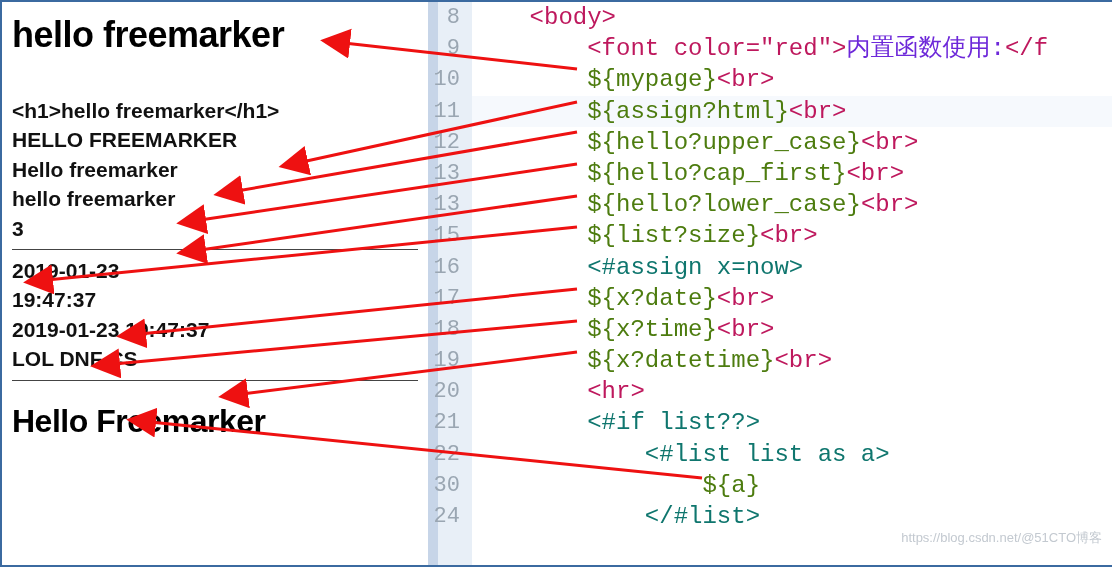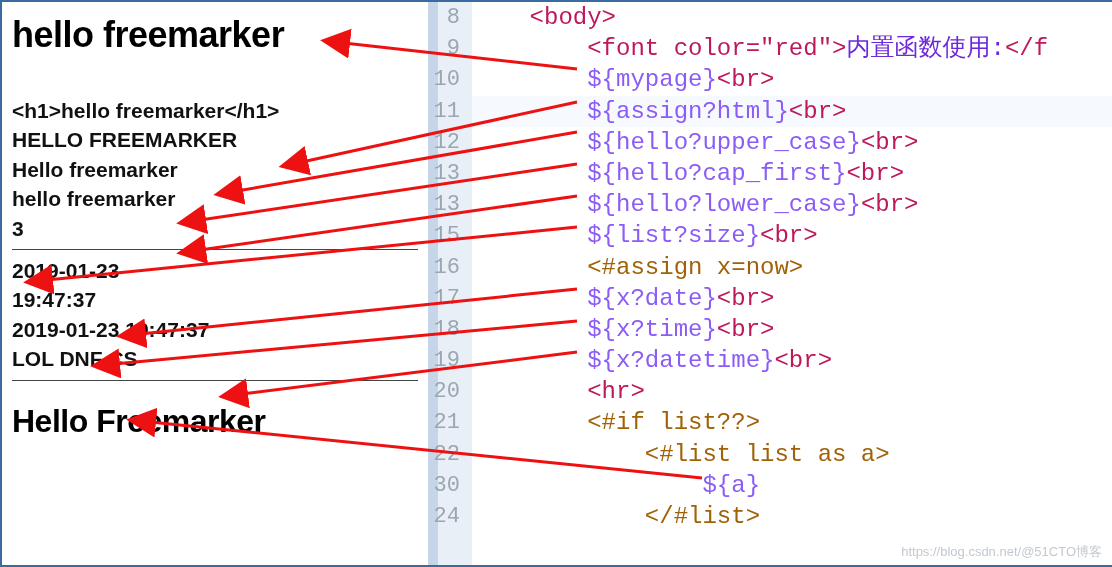--- a/index.html
+++ b/index.html
@@ -16,28 +16,28 @@
   
   .strip { position:absolute; left:426px; top:0; width:44px; height:563px; background:#c7d5e8; }
   .stripInner { position:absolute; left:10px; top:0; width:34px; height:100%; background:#e8eff7; }
 
   
   .right { position:absolute; left:470px; top:0; width:640px; height:563px; background:#fff; font-family:"Consolas","Courier New",monospace; font-size:24px; line-height:31.2px; }
   .line { white-space:pre; position:relative; height:31.2px; }
   .line.hl { background:#e4eefa55; }
   .ln { position:absolute; left:-56px; top:0; width:44px; text-align:right; color:#9aa6b2; font-size:22px; }
   .tok-tag { color:#be185d; }
-  .tok-expr { color:#8b5cf6; }
-  .tok-dir { color:#a16207; }
+  .tok-expr { color:#4d7c0f; }
+  .tok-dir { color:#0f766e; }
   .tok-txt { color:#6d28d9; }
 
   
   svg.arrows { position:absolute; left:0; top:0; width:1112px; height:567px; pointer-events:none; }
 
-  .watermark { position:absolute; right:8px; bottom:4px; font-size:13px; color:#c3c9d0; }
+  .watermark { position:absolute; right:8px; bottom:18px; font-size:13px; color:#c3c9d0; }
 </style>
 </head>
 <body>
 
 <div class="root">
 
   <div class="left">
     <h1>hello freemarker</h1>
 
     <div class="block">

